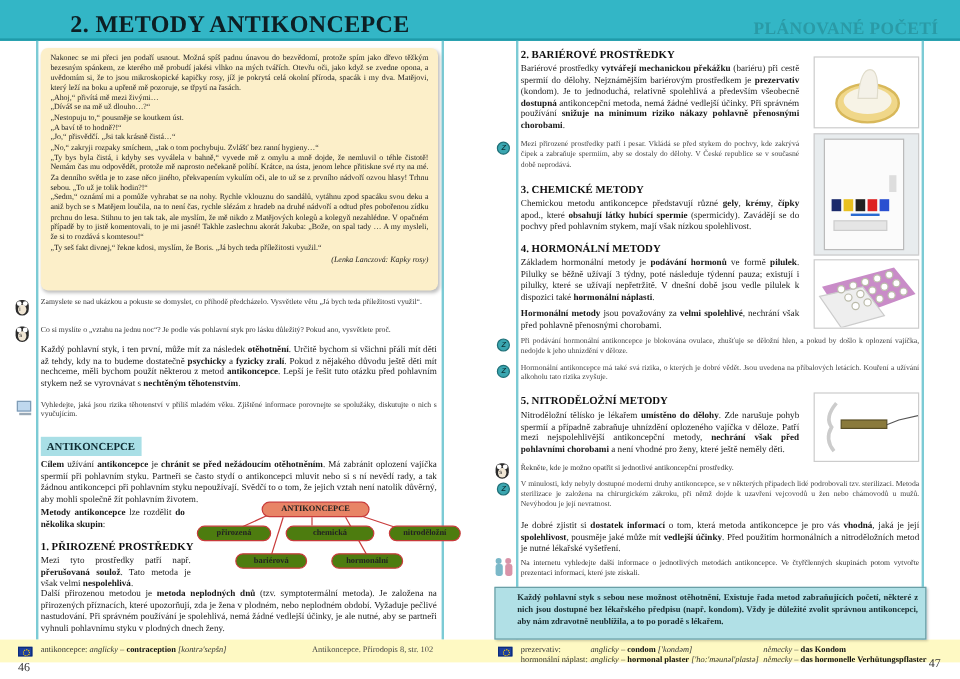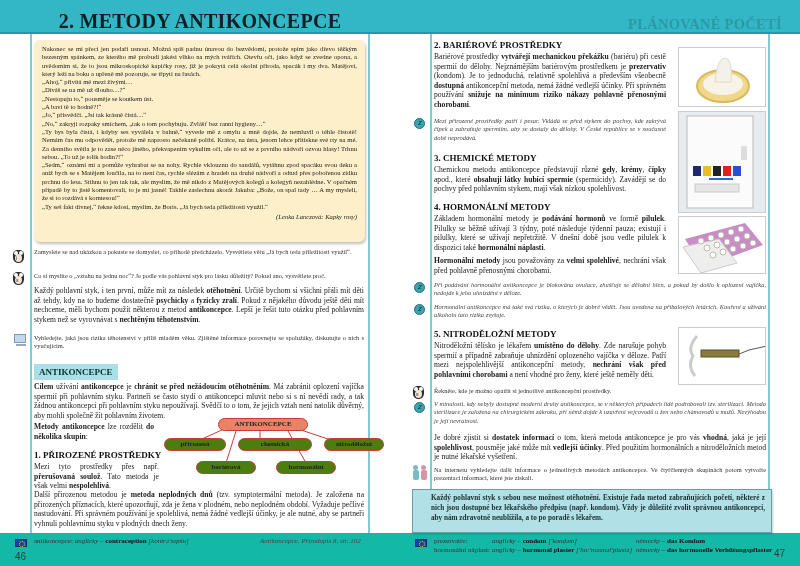--- a/index.html
+++ b/index.html
@@ -9,33 +9,33 @@
 .page.left{left:0}
 .page.right{left:400px}
 .topbar{position:absolute;top:0;left:0;width:400px;height:34px;background:#33b6c6;border-bottom:2px solid #1f9aa9}
 .title-left{position:absolute;left:0;width:400px;top:10px;text-align:center;font-weight:bold;font-size:20px;color:#0d1f24;letter-spacing:0.3px}
 .title-right{position:absolute;right:18px;top:16px;font-weight:bold;font-size:14.5px;color:#2a9aa6;letter-spacing:0.3px}
 .vline{position:absolute;top:34px;width:2px;height:499px;background:#7ccbd5}
 .left .vl1{left:30px}
 .left .vl2{left:368px}
 .right .vl1{left:30px}
 .right .vl2{left:368px}
-.footer{position:absolute;left:0;top:533px;width:400px;height:33px;background:#14b8a6}
+.footer{position:absolute;left:0;top:533px;width:400px;height:19px;background:#fef9c3}
 .foot-text{position:absolute;font-size:7px;line-height:9px;color:#333}
 .foot-text b{color:#111}
 .foot-text i{color:#333}
 .eu-flag{position:absolute;width:12px;height:8px;background:#1d3f9e;border:1px solid #0b2a7a}
 .eu-flag::after{content:"";position:absolute;left:3px;top:1px;width:4px;height:4px;border:1px dotted #ffd400;border-radius:50%}
-.pagenum{position:absolute;font-size:10px;color:#333;font-family:Liberation Sans, sans-serif}
+.pagenum{position:absolute;font-size:10px;color:#333;font-family:Liberation Serif, serif}
 .story{position:absolute;left:34px;top:40px;width:331px;height:202px;background:#fcefc9;border-radius:6px;box-shadow:1px 2px 3px rgba(0,0,0,0.25);padding:5px 8px;font-size:6.6px;line-height:8.3px;text-align:justify;color:#222}
 .story p{margin:0}
 .story .author{text-align:right;font-style:italic;margin-top:2px}
 .txt{position:absolute;font-size:7.6px;line-height:9.6px;text-align:justify;color:#1a1a1a}
 .small{position:absolute;font-size:6.4px;line-height:8.4px;color:#333;text-align:justify}
-.ital{font-style:italic;color:#444}
+.ital{color:#444}
 .h2{position:absolute;font-weight:bold;font-size:9px;color:#111}
 .sec-head{position:absolute;left:34px;top:364px;padding:3px 5px;background:#a9dfe6;font-weight:bold;font-size:9px;color:#0d2b32}
 .icon{position:absolute}
 .owl{width:13px;height:15px}
 .owl .body{position:absolute;left:1px;top:2px;width:11px;height:13px;border-radius:5px 5px 6px 6px;background:#2c2c2c}
 .owl .belly{position:absolute;left:3px;top:6px;width:7px;height:8px;border-radius:50%;background:#f0e6d4}
 .owl .eyeL,.owl .eyeR{position:absolute;top:3px;width:4px;height:4px;background:#fff;border-radius:50%}
 .owl .eyeL{left:2px}.owl .eyeR{left:7px}
 .owl .num{position:absolute;left:4px;top:7px;font-size:5px;color:#333;font-family:"Liberation Sans",sans-serif}
 .zicon{width:11px;height:11px;border-radius:50%;background:#3aa6b0;border:1px solid #1f6f77}
@@ -132,21 +132,21 @@
     <div class="node root" style="left:58px;top:3px;width:90px">ANTIKONCEPCE</div>
     <div class="node" style="left:4px;top:23px;width:62px">přirozená</div>
     <div class="node" style="left:78px;top:23px;width:74px">chemická</div>
     <div class="node" style="left:164px;top:23px;width:60px">nitroděložní</div>
     <div class="node" style="left:36px;top:46px;width:60px">bariérová</div>
     <div class="node" style="left:116px;top:46px;width:60px">hormonální</div>
   </div>
 
   <div class="h2" style="left:34px;top:450px">1. PŘIROZENÉ PROSTŘEDKY</div>
   <div class="txt" style="left:34px;top:462px;width:125px">
-    <span>Mezi tyto prostředky přes např. </span><b>přerušovaná soulož</b><span>. Tato metoda je však velmi </span><b>nespolehlivá</b><span>.</span>
+    <span>Mezi tyto prostředky patří např. </span><b>přerušovaná soulož</b><span>. Tato metoda je však velmi </span><b>nespolehlivá</b><span>.</span>
   </div>
   <div class="txt" style="left:34px;top:490px;width:330px">
     <span>Další přirozenou metodou je </span><b>metoda neplodných dnů</b><span> (tzv. symptotermální metoda). Je založena na přirozených příznacích, které upozorňují, zda je žena v plodném, nebo neplodném období. Vyžaduje pečlivé nastudování. Při správném používání je spolehlivá, nemá žádné vedlejší účinky, je ale nutné, aby se partneři vyhnuli pohlavnímu styku v plodných dnech ženy.</span>
   </div>
 
   <div class="footer">
     <div class="eu-flag" style="left:15px;top:6px"></div>
     <div class="foot-text" style="left:34px;top:4px;width:220px">
       <div><span>antikoncepce:</span> <i>anglicky</i> – <b>contraception</b> <i>[kontrə'sepšn]</i></div>
     </div>

